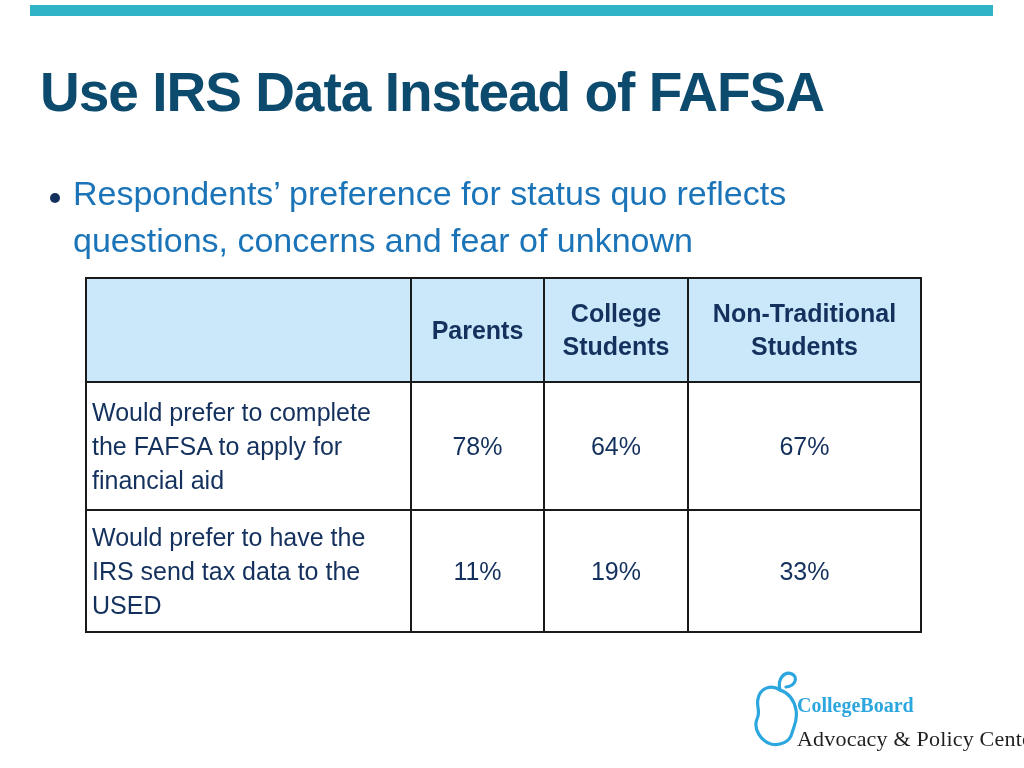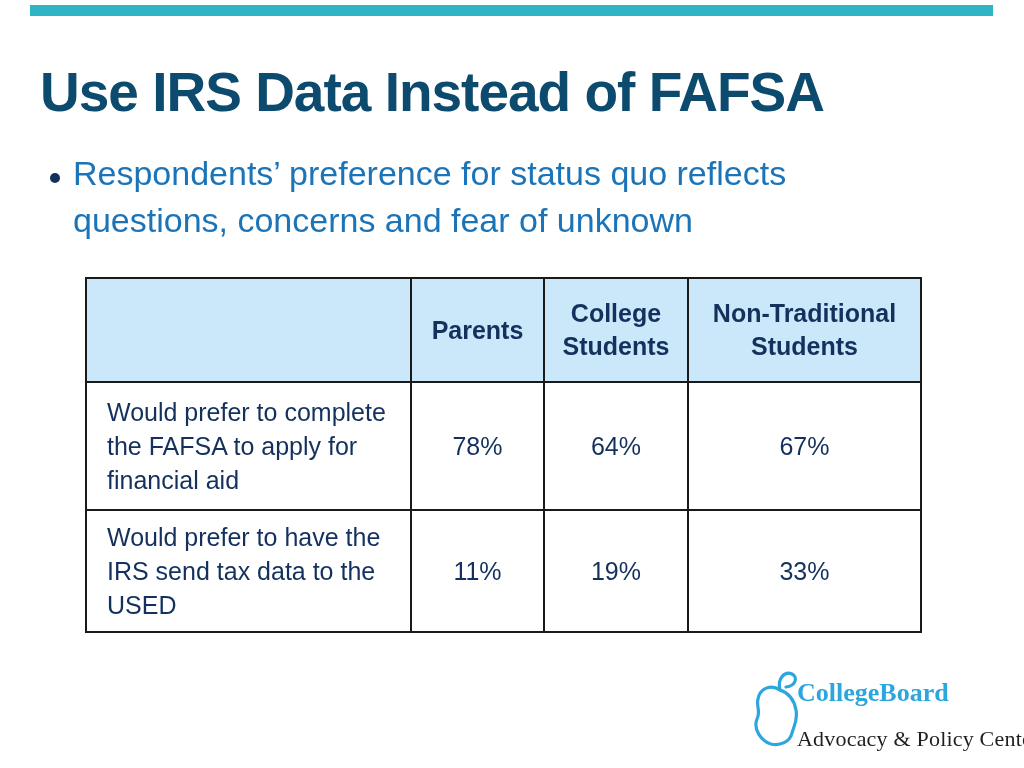--- a/index.html
+++ b/index.html
@@ -18,21 +18,21 @@
   }
 
   .slide-title{
     position:absolute;left:40px;top:60px;width:950px;
     margin:0;
     font-size:55px;font-weight:bold;letter-spacing:-1px;
     color:#0c4a6e;
     font-family:"Liberation Sans", sans-serif;
   }
 
-  .bullet-item{position:absolute;left:49px;top:150px;width:830px;}
+  .bullet-item{position:absolute;left:49px;top:170px;width:830px;}
   .bullet-dot{
     position:absolute;left:1px;top:23px;width:10px;height:10px;border-radius:50%;
     background:#14315e;
   }
   .bullet-text{
     margin:0 0 0 24px;
     font-size:34px;line-height:47px;color:#1b74b8;
     font-family:"Liberation Sans", sans-serif;
   }
 
@@ -55,34 +55,34 @@
     line-height:33px;
     padding:0 8px;
   }
   table.survey tbody td{
     background:#ffffff;
     text-align:center;
     font-weight:normal;
   }
   table.survey tbody td.row-label{
     text-align:left;
-    padding:6px 10px 6px 20px;
+    padding:6px 10px 6px 5px;
     line-height:34px;
   }
   table.survey tbody tr.r1 td{height:114px;}
   table.survey tbody tr.r2 td{height:108px;}
 
   .logo{
     position:absolute;left:750px;top:666px;width:245px;height:86px;
   }
   .logo-icon{position:absolute;left:2px;top:2px;}
   .logo-brand{
-    position:absolute;left:47px;top:12px;
+    position:absolute;left:47px;top:28px;
     font-family:"Liberation Serif", serif;
-    font-weight:bold;font-size:26px;color:#2ba6de;
+    font-weight:bold;font-size:20px;color:#2ba6de;
     white-space:nowrap;
   }
   .logo-tagline{
     position:absolute;left:47px;top:60px;
     font-family:"Liberation Serif", serif;
     font-weight:normal;font-size:22px;color:#1f1f1f;
     white-space:nowrap;letter-spacing:0.2px;
   }
 </style>
 </head>

